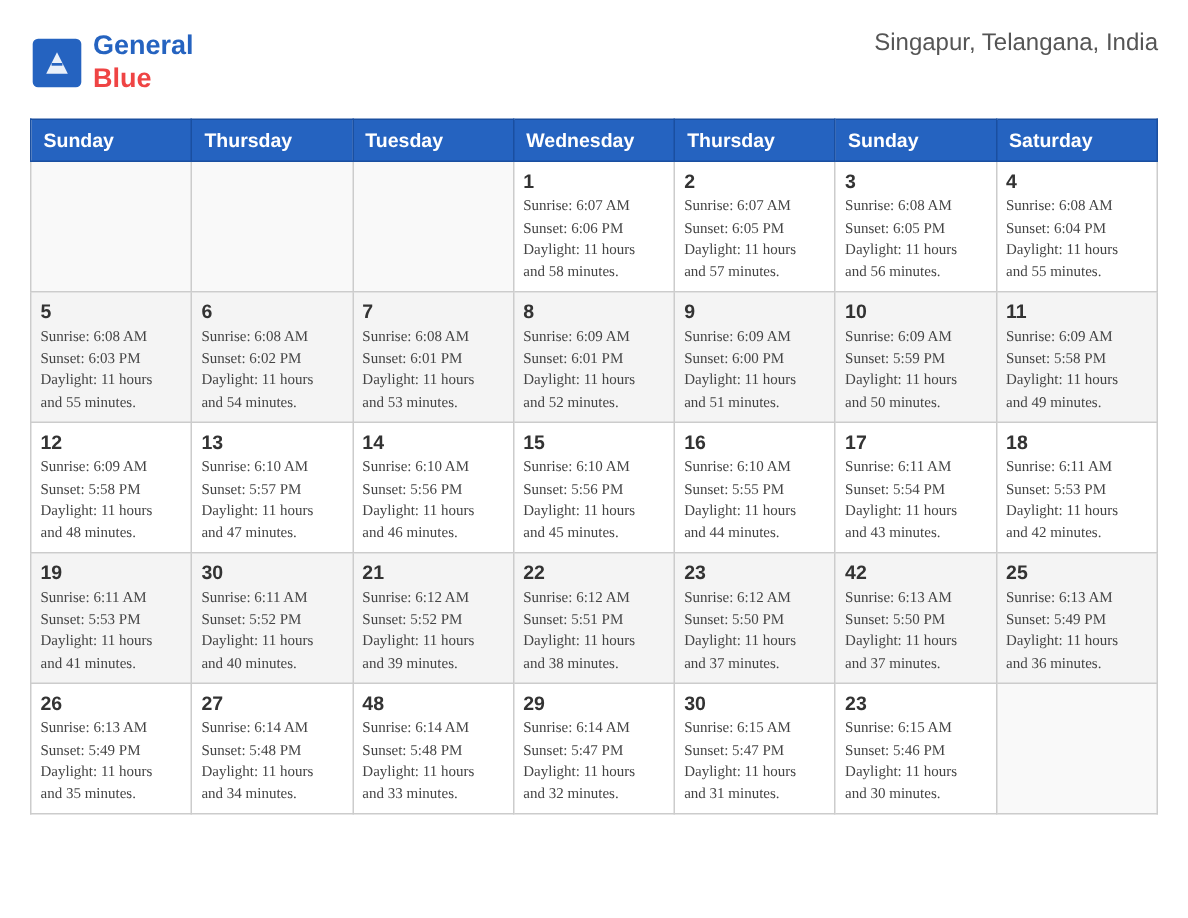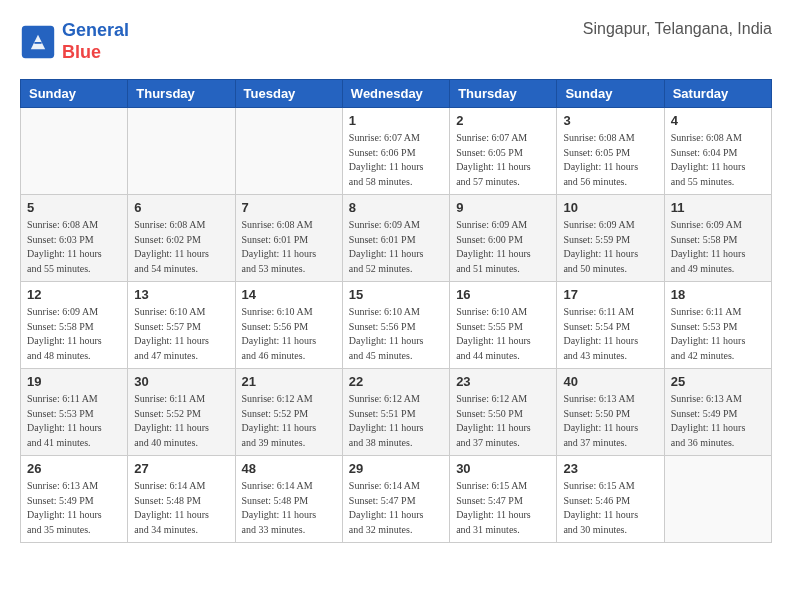--- a/index.html
+++ b/index.html
@@ -295,21 +295,21 @@
 and 38 minutes.</div>
         </td>
         <td>
           <span class="day-num">23</span>
           <div class="day-info" style="white-space: pre-line;">Sunrise: 6:12 AM
 Sunset: 5:50 PM
 Daylight: 11 hours
 and 37 minutes.</div>
         </td>
         <td>
-          <span class="day-num">40</span>
+          <span class="day-num">42</span>
           <div class="day-info" style="white-space: pre-line;">Sunrise: 6:13 AM
 Sunset: 5:50 PM
 Daylight: 11 hours
 and 37 minutes.</div>
         </td>
         <td>
           <span class="day-num">25</span>
           <div class="day-info" style="white-space: pre-line;">Sunrise: 6:13 AM
 Sunset: 5:49 PM
 Daylight: 11 hours

